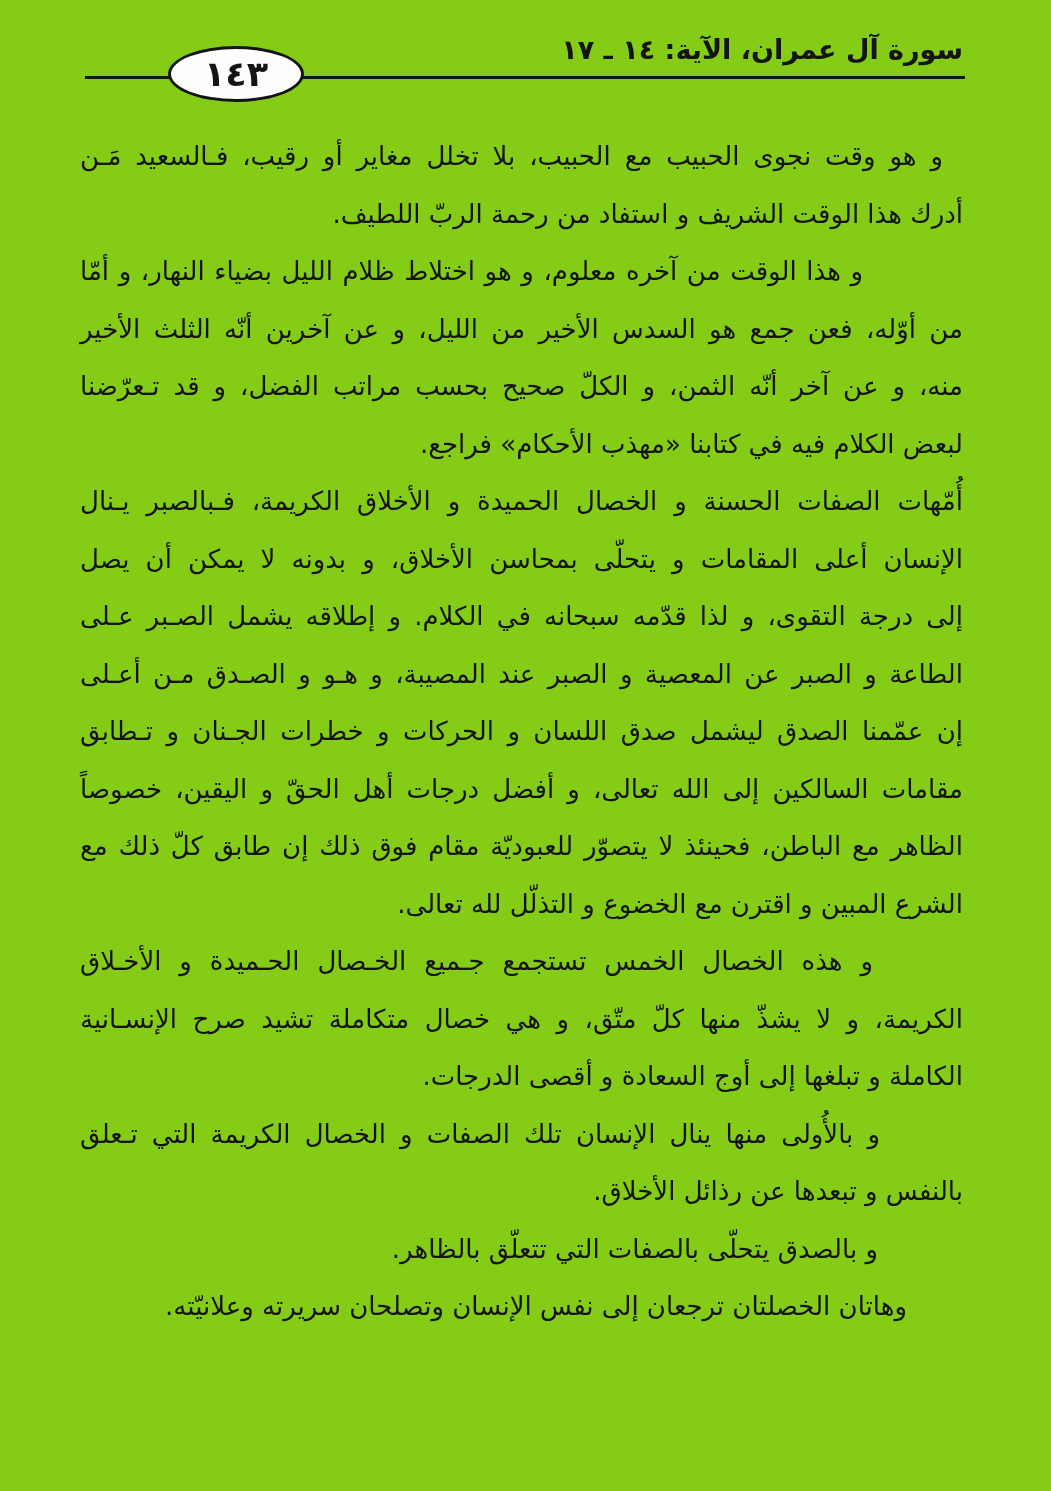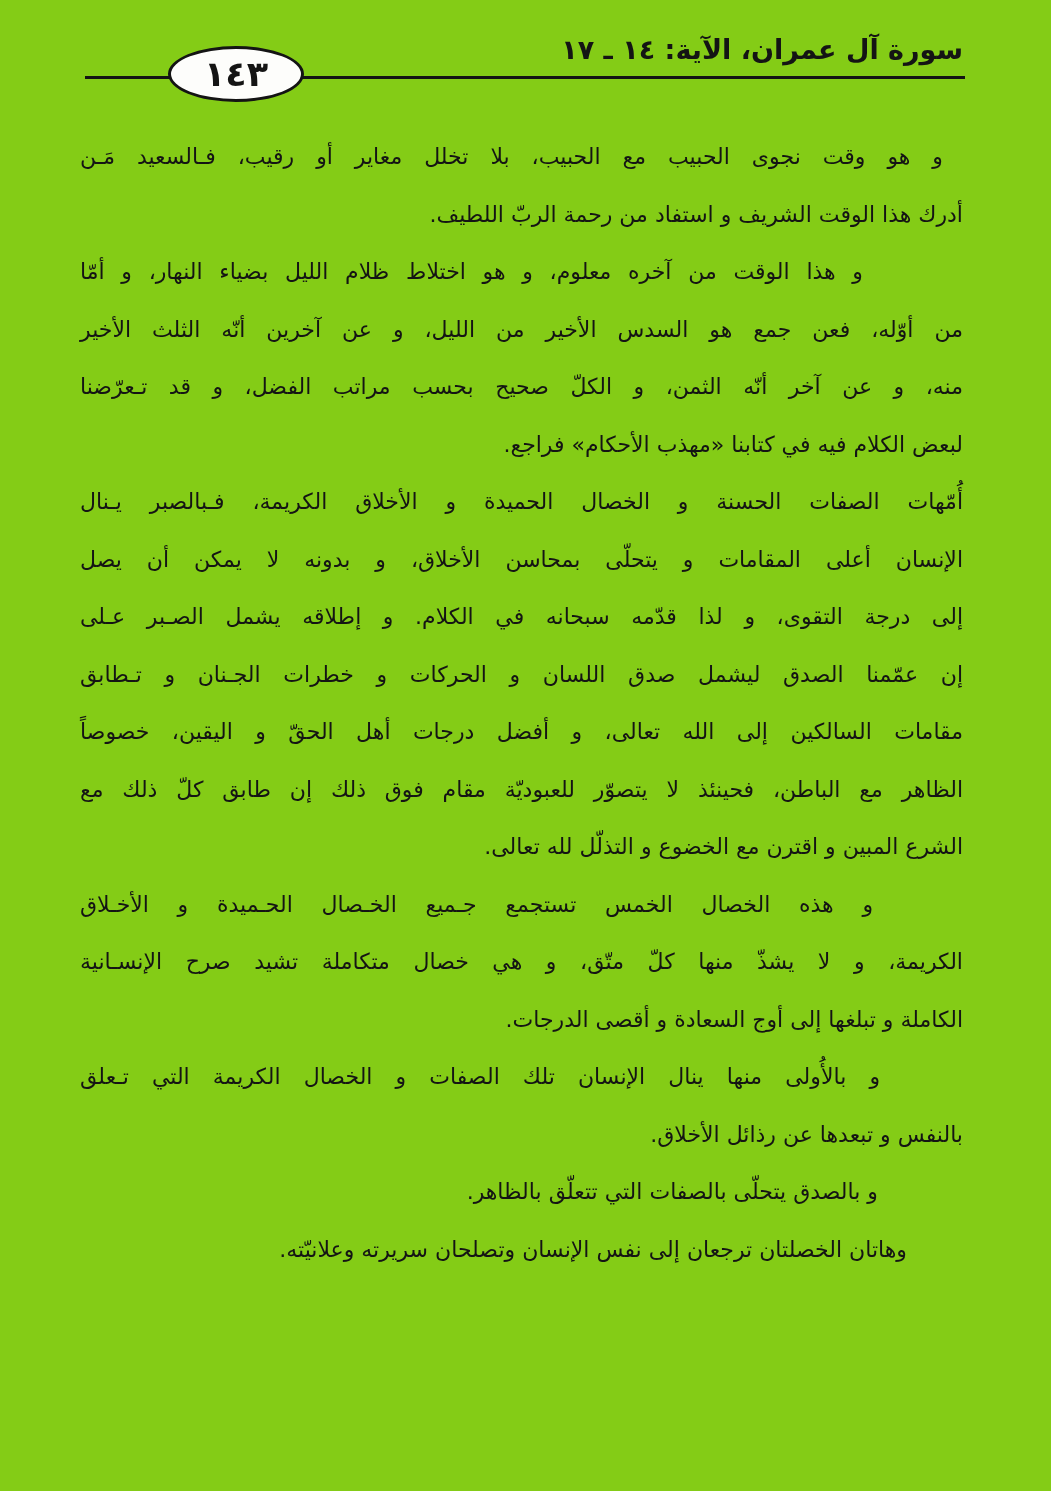--- a/index.html
+++ b/index.html
@@ -39,21 +39,21 @@
     border-radius:50%;
     background:#fdfdfb;
     display:flex;align-items:center;justify-content:center;
     font-size:35px;font-weight:700;
     z-index:2;
   }
   
   .body-text{
     position:absolute;
     top:128px;right:88px;left:80px;
-    font-size:22px;
+    font-size:26px;
     line-height:57.5px;
   }
   .line{
     height:57.5px;
     white-space:nowrap;
     overflow:visible;
     direction:rtl;
   }
   .line.justify{
     text-align:justify;
@@ -79,20 +79,21 @@
   <div class="body-text">
       <div class="line justify" style="padding-right: 20px;">و هو وقت نجوى الحبيب مع الحبيب، بلا تخلل مغاير أو رقيب، فـالسعيد مَـن</div>
       <div class="line right">أدرك هذا الوقت الشريف و استفاد من رحمة الربّ اللطيف.</div>
       <div class="line justify" style="padding-right: 100px;">و هذا الوقت من آخره معلوم، و هو اختلاط ظلام الليل بضياء النهار، و أمّا</div>
       <div class="line justify">من أوّله، فعن جمع هو السدس الأخير من الليل، و عن آخرين أنّه الثلث الأخير</div>
       <div class="line justify">منه، و عن آخر أنّه الثمن، و الكلّ صحيح بحسب مراتب الفضل، و قد تـعرّضنا</div>
       <div class="line right">لبعض الكلام فيه في كتابنا «مهذب الأحكام» فراجع.</div>
       <div class="line justify">أُمّهات الصفات الحسنة و الخصال الحميدة و الأخلاق الكريمة، فـبالصبر يـنال</div>
       <div class="line justify">الإنسان أعلى المقامات و يتحلّى بمحاسن الأخلاق، و بدونه لا يمكن أن يصل</div>
       <div class="line justify">إلى درجة التقوى، و لذا قدّمه سبحانه في الكلام. و إطلاقه يشمل الصـبر عـلى</div>
+      <div class="line justify">الطاعة و الصبر عن المعصية و الصبر عند المصيبة، و هـو و الصـدق مـن أعـلى</div>
       <div class="line justify">إن عمّمنا الصدق ليشمل صدق اللسان و الحركات و خطرات الجـنان و تـطابق</div>
       <div class="line justify">مقامات السالكين إلى الله تعالى، و أفضل درجات أهل الحقّ و اليقين، خصوصاً</div>
       <div class="line justify">الظاهر مع الباطن، فحينئذ لا يتصوّر للعبوديّة مقام فوق ذلك إن طابق كلّ ذلك مع</div>
       <div class="line right">الشرع المبين و اقترن مع الخضوع و التذلّل لله تعالى.</div>
       <div class="line justify" style="padding-right: 90px;">و هذه الخصال الخمس تستجمع جـميع الخـصال الحـميدة و الأخـلاق</div>
       <div class="line justify">الكريمة، و لا يشذّ منها كلّ متّق، و هي خصال متكاملة تشيد صرح الإنسـانية</div>
       <div class="line right">الكاملة و تبلغها إلى أوج السعادة و أقصى الدرجات.</div>
       <div class="line justify" style="padding-right: 83px;">و بالأُولى منها ينال الإنسان تلك الصفات و الخصال الكريمة التي تـعلق</div>
       <div class="line right">بالنفس و تبعدها عن رذائل الأخلاق.</div>
       <div class="line right" style="padding-right: 85px;">و بالصدق يتحلّى بالصفات التي تتعلّق بالظاهر.</div>

